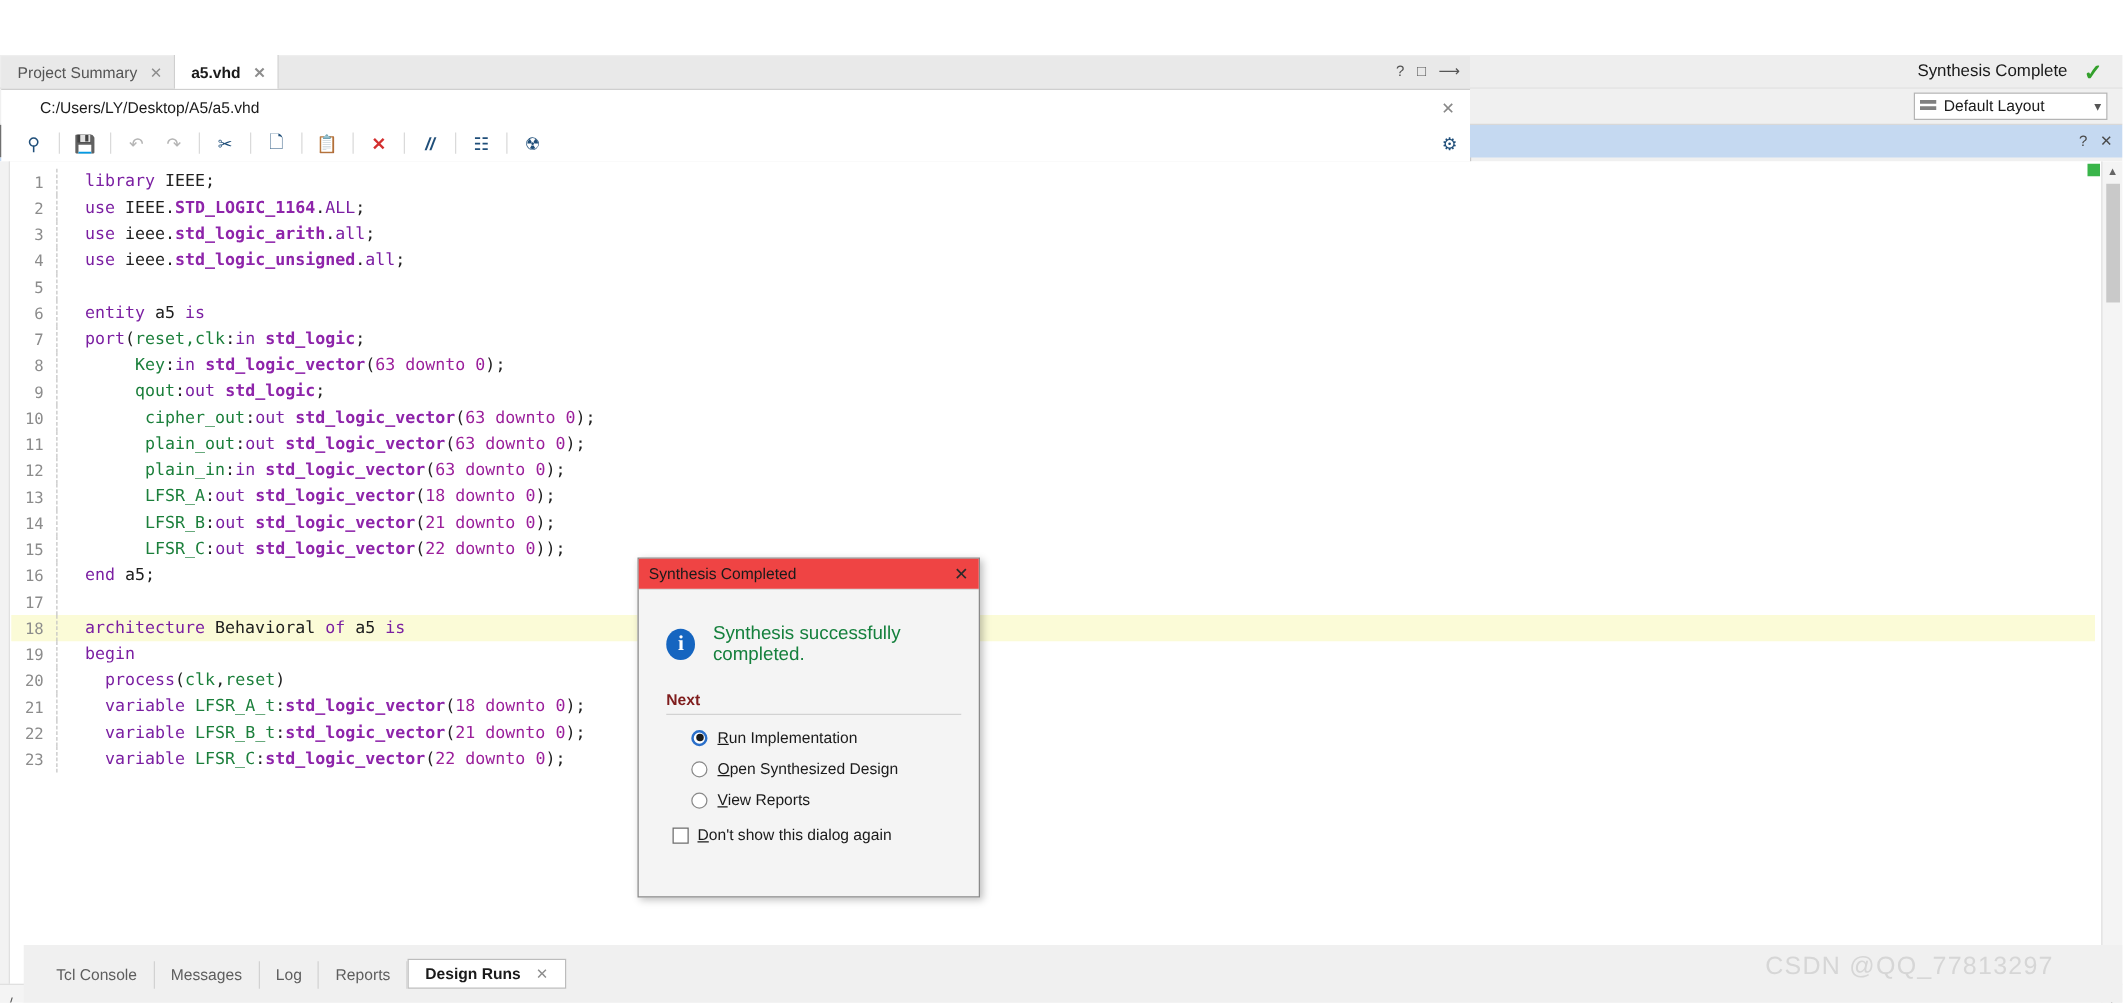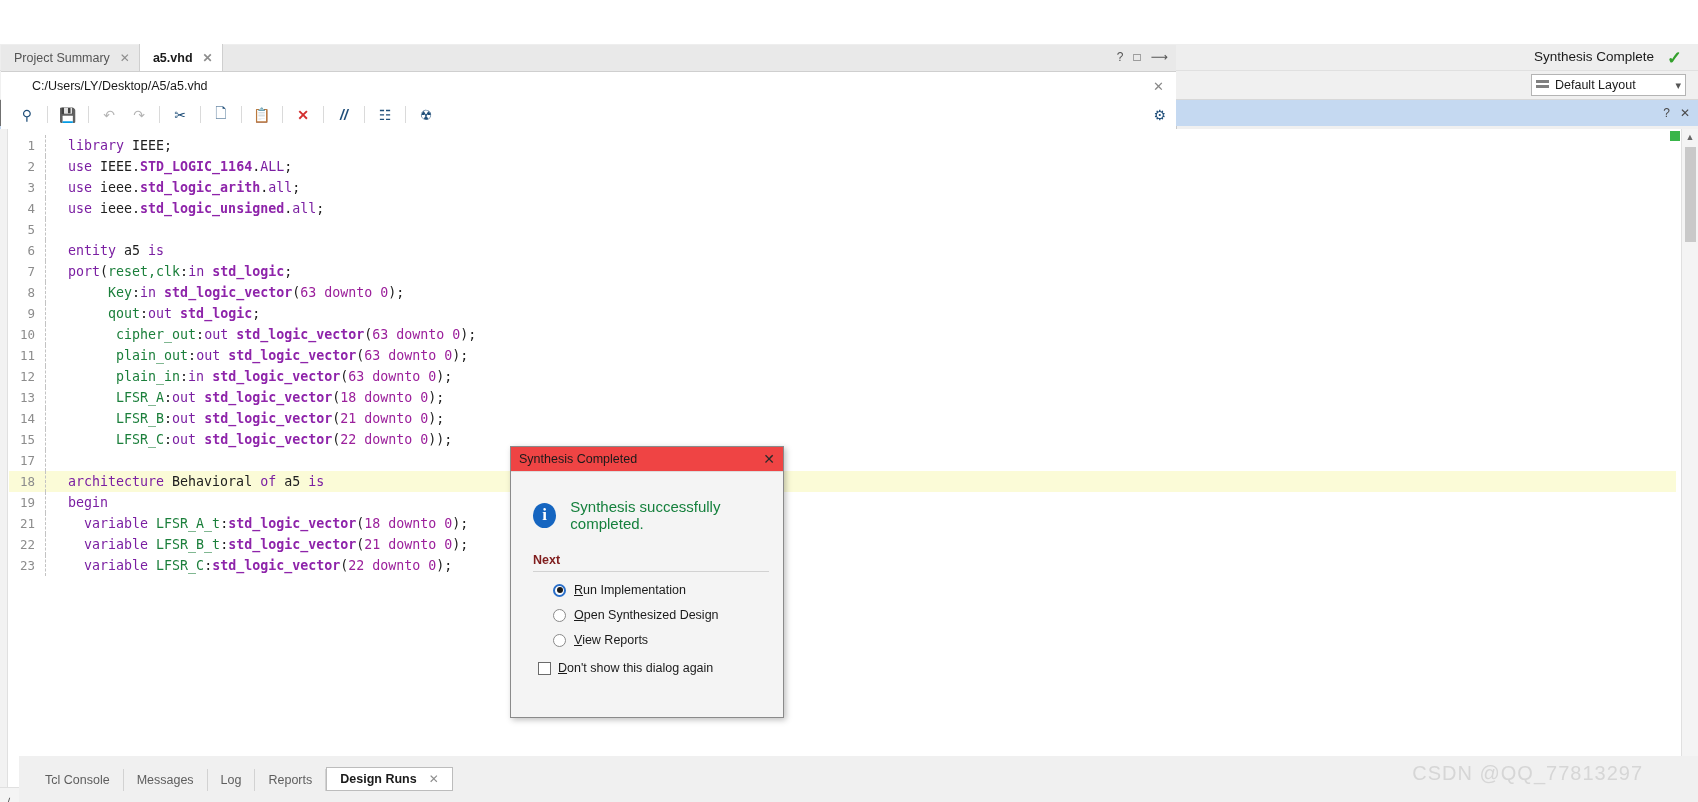--- a/index.html
+++ b/index.html
@@ -540,23 +540,25 @@
           <div class="cline"><span class="lnum">6</span><span class="gutter-dash"></span><span class="ctext"><span class="k-purple">entity </span><span class="k-dark">a5 </span><span class="k-purple">is</span></span></div>
           <div class="cline"><span class="lnum">7</span><span class="gutter-dash"></span><span class="ctext"><span class="k-purple">port</span><span class="k-dark">(</span><span class="k-green">reset,clk</span><span class="k-dark">:</span><span class="k-purple">in </span><span class="k-magenta">std_logic</span><span class="k-dark">;</span></span></div>
           <div class="cline"><span class="lnum">8</span><span class="gutter-dash"></span><span class="ctext"><span class="k-dark">     </span><span class="k-green">Key</span><span class="k-dark">:</span><span class="k-purple">in </span><span class="k-magenta">std_logic_vector</span><span class="k-dark">(</span><span class="k-num">63</span><span class="k-num"> downto </span><span class="k-num">0</span><span class="k-dark">);</span></span></div>
           <div class="cline"><span class="lnum">9</span><span class="gutter-dash"></span><span class="ctext"><span class="k-dark">     </span><span class="k-green">qout</span><span class="k-dark">:</span><span class="k-purple">out </span><span class="k-magenta">std_logic</span><span class="k-dark">;</span></span></div>
           <div class="cline"><span class="lnum">10</span><span class="gutter-dash"></span><span class="ctext"><span class="k-dark">      </span><span class="k-green">cipher_out</span><span class="k-dark">:</span><span class="k-purple">out </span><span class="k-magenta">std_logic_vector</span><span class="k-dark">(</span><span class="k-num">63</span><span class="k-num"> downto </span><span class="k-num">0</span><span class="k-dark">);</span></span></div>
           <div class="cline"><span class="lnum">11</span><span class="gutter-dash"></span><span class="ctext"><span class="k-dark">      </span><span class="k-green">plain_out</span><span class="k-dark">:</span><span class="k-purple">out </span><span class="k-magenta">std_logic_vector</span><span class="k-dark">(</span><span class="k-num">63</span><span class="k-num"> downto </span><span class="k-num">0</span><span class="k-dark">);</span></span></div>
           <div class="cline"><span class="lnum">12</span><span class="gutter-dash"></span><span class="ctext"><span class="k-dark">      </span><span class="k-green">plain_in</span><span class="k-dark">:</span><span class="k-purple">in </span><span class="k-magenta">std_logic_vector</span><span class="k-dark">(</span><span class="k-num">63</span><span class="k-num"> downto </span><span class="k-num">0</span><span class="k-dark">);</span></span></div>
           <div class="cline"><span class="lnum">13</span><span class="gutter-dash"></span><span class="ctext"><span class="k-dark">      </span><span class="k-green">LFSR_A</span><span class="k-dark">:</span><span class="k-purple">out </span><span class="k-magenta">std_logic_vector</span><span class="k-dark">(</span><span class="k-num">18</span><span class="k-num"> downto </span><span class="k-num">0</span><span class="k-dark">);</span></span></div>
           <div class="cline"><span class="lnum">14</span><span class="gutter-dash"></span><span class="ctext"><span class="k-dark">      </span><span class="k-green">LFSR_B</span><span class="k-dark">:</span><span class="k-purple">out </span><span class="k-magenta">std_logic_vector</span><span class="k-dark">(</span><span class="k-num">21</span><span class="k-num"> downto </span><span class="k-num">0</span><span class="k-dark">);</span></span></div>
           <div class="cline"><span class="lnum">15</span><span class="gutter-dash"></span><span class="ctext"><span class="k-dark">      </span><span class="k-green">LFSR_C</span><span class="k-dark">:</span><span class="k-purple">out </span><span class="k-magenta">std_logic_vector</span><span class="k-dark">(</span><span class="k-num">22</span><span class="k-num"> downto </span><span class="k-num">0</span><span class="k-dark">));</span></span></div>
+          <div class="cline"><span class="lnum">16</span><span class="gutter-dash"></span><span class="ctext"><span class="k-purple">end </span><span class="k-dark">a5;</span></span></div>
           <div class="cline"><span class="lnum">17</span><span class="gutter-dash"></span><span class="ctext"></span></div>
           <div class="cline hl"><span class="lnum">18</span><span class="gutter-dash"></span><span class="ctext"><span class="k-purple">architecture </span><span class="k-dark">Behavioral </span><span class="k-purple">of </span><span class="k-dark">a5 </span><span class="k-purple">is</span></span></div>
           <div class="cline"><span class="lnum">19</span><span class="gutter-dash"></span><span class="ctext"><span class="k-purple">begin</span></span></div>
+          <div class="cline"><span class="lnum">20</span><span class="gutter-dash"></span><span class="ctext"><span class="k-dark">  </span><span class="k-purple">process</span><span class="k-dark">(</span><span class="k-green">clk</span><span class="k-dark">,</span><span class="k-green">reset</span><span class="k-dark">)</span></span></div>
           <div class="cline"><span class="lnum">21</span><span class="gutter-dash"></span><span class="ctext"><span class="k-dark">  </span><span class="k-purple">variable </span><span class="k-green">LFSR_A_t</span><span class="k-dark">:</span><span class="k-magenta">std_logic_vector</span><span class="k-dark">(</span><span class="k-num">18</span><span class="k-num"> downto </span><span class="k-num">0</span><span class="k-dark">);</span></span></div>
           <div class="cline"><span class="lnum">22</span><span class="gutter-dash"></span><span class="ctext"><span class="k-dark">  </span><span class="k-purple">variable </span><span class="k-green">LFSR_B_t</span><span class="k-dark">:</span><span class="k-magenta">std_logic_vector</span><span class="k-dark">(</span><span class="k-num">21</span><span class="k-num"> downto </span><span class="k-num">0</span><span class="k-dark">);</span></span></div>
           <div class="cline"><span class="lnum">23</span><span class="gutter-dash"></span><span class="ctext"><span class="k-dark">  </span><span class="k-purple">variable </span><span class="k-green">LFSR_C</span><span class="k-dark">:</span><span class="k-magenta">std_logic_vector</span><span class="k-dark">(</span><span class="k-num">22</span><span class="k-num"> downto </span><span class="k-num">0</span><span class="k-dark">);</span></span></div>
         </div>
       <div class="code-vscroll">
         <div class="up">▲</div>
         <div class="thumb"></div>
         <div class="down" style="position:absolute;bottom:0;width:17px">▼</div>
       </div>
       <div class="code-hscroll">

